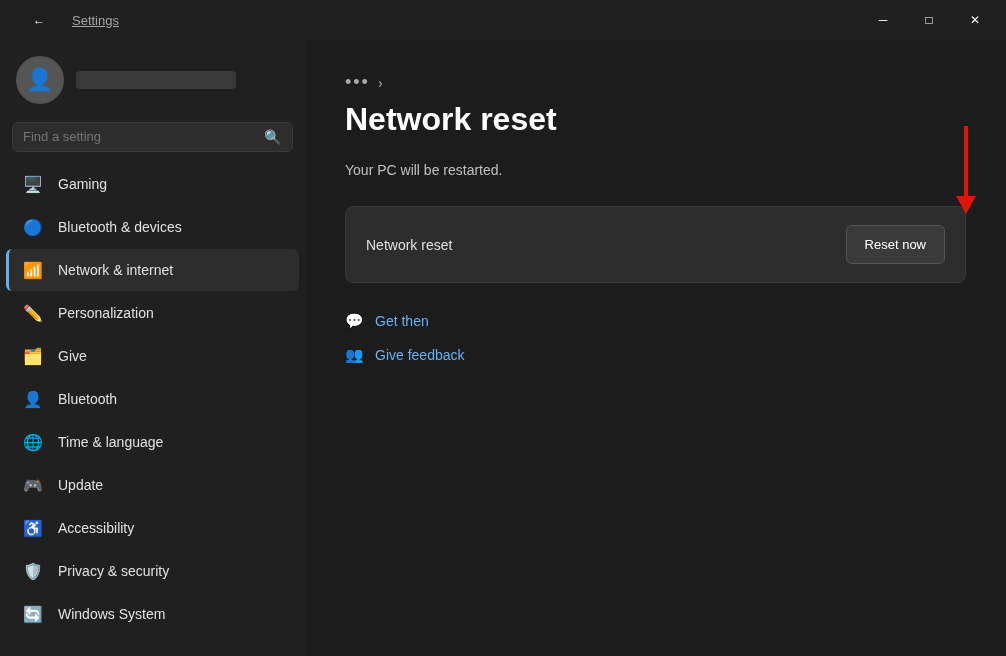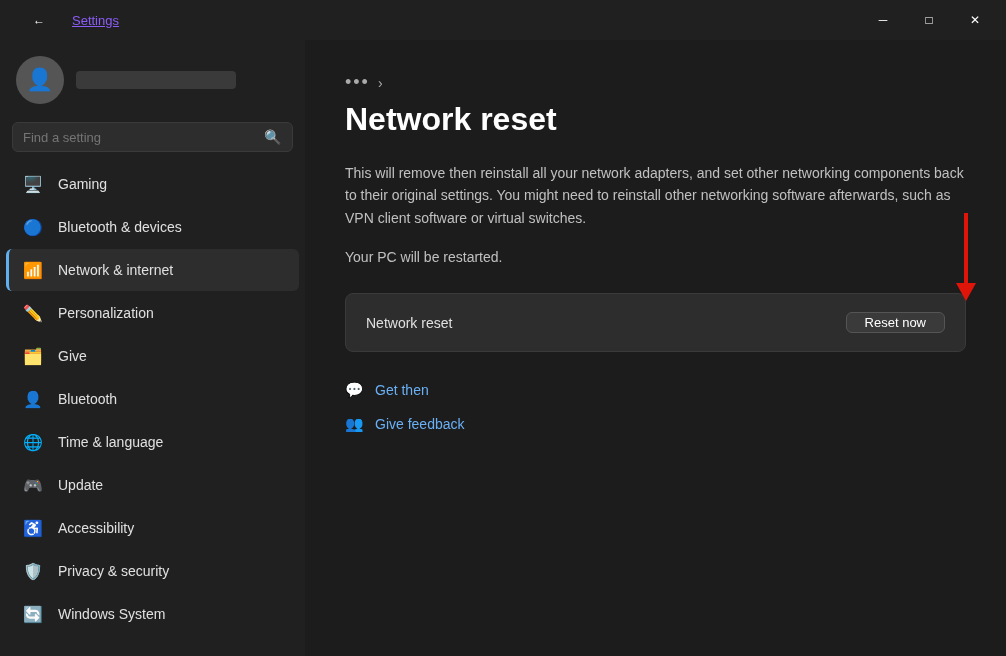--- a/index.html
+++ b/index.html
@@ -24,21 +24,21 @@
       padding: 0 8px 0 16px;
       flex-shrink: 0;
     }
     .titlebar-left {
       display: flex;
       align-items: center;
       gap: 10px;
     }
     .titlebar-title {
       font-size: 13px;
-      color: #8b5cf6;
+      color: #a3a3a3;
       text-decoration: underline;
     }
     .titlebar-controls {
       display: flex;
       gap: 0;
     }
     .titlebar-btn {
       width: 46px;
       height: 32px;
       background: transparent;
@@ -94,21 +94,21 @@
       width: 160px;
       border-radius: 4px;
     }
 
     
     .search-container {
       padding: 6px 12px 10px 12px;
     }
     .search-box {
       display: flex;
-      align-items: center;
+      align-items: flex-start;
       background: #2d2d2d;
       border: 1px solid #3a3a3a;
       border-radius: 6px;
       padding: 6px 10px;
       gap: 8px;
     }
     .search-box input {
       background: transparent;
       border: none;
       outline: none;
@@ -206,21 +206,21 @@
     .reset-card-label {
       font-size: 14px;
       color: #e0e0e0;
     }
     .reset-btn {
       background: #3a3a3a;
       border: 1px solid #555;
       border-radius: 6px;
       color: #fff;
       font-size: 13px;
-      padding: 2px 18px;
+      padding: 11px 18px;
       cursor: pointer;
     }
 
     
     .arrow-container {
       position: relative;
       max-width: 650px;
     }
     .red-arrow {
       position: absolute;
@@ -357,21 +357,20 @@
 
   <div class="content-area">
 
     <div class="breadcrumb">
       <span class="breadcrumb-dots">•••</span>
       <span class="breadcrumb-arrow">›</span>
     </div>
 
     <div class="page-title">Network reset</div>
 
-    <p class="description">This will remove then reinstall all your network adapters, and set other networking components back to their original settings. You might need to reinstall other networking software afterwards, such as VPN client software or virtual switches.</p>
 
     <p class="restart-notice">Your PC will be restarted.</p>
 
     <div class="arrow-container">
       <div class="reset-card">
         <span class="reset-card-label">Network reset</span>
         <button class="reset-btn">Reset now</button>
       </div>
 
       <div class="red-arrow">

